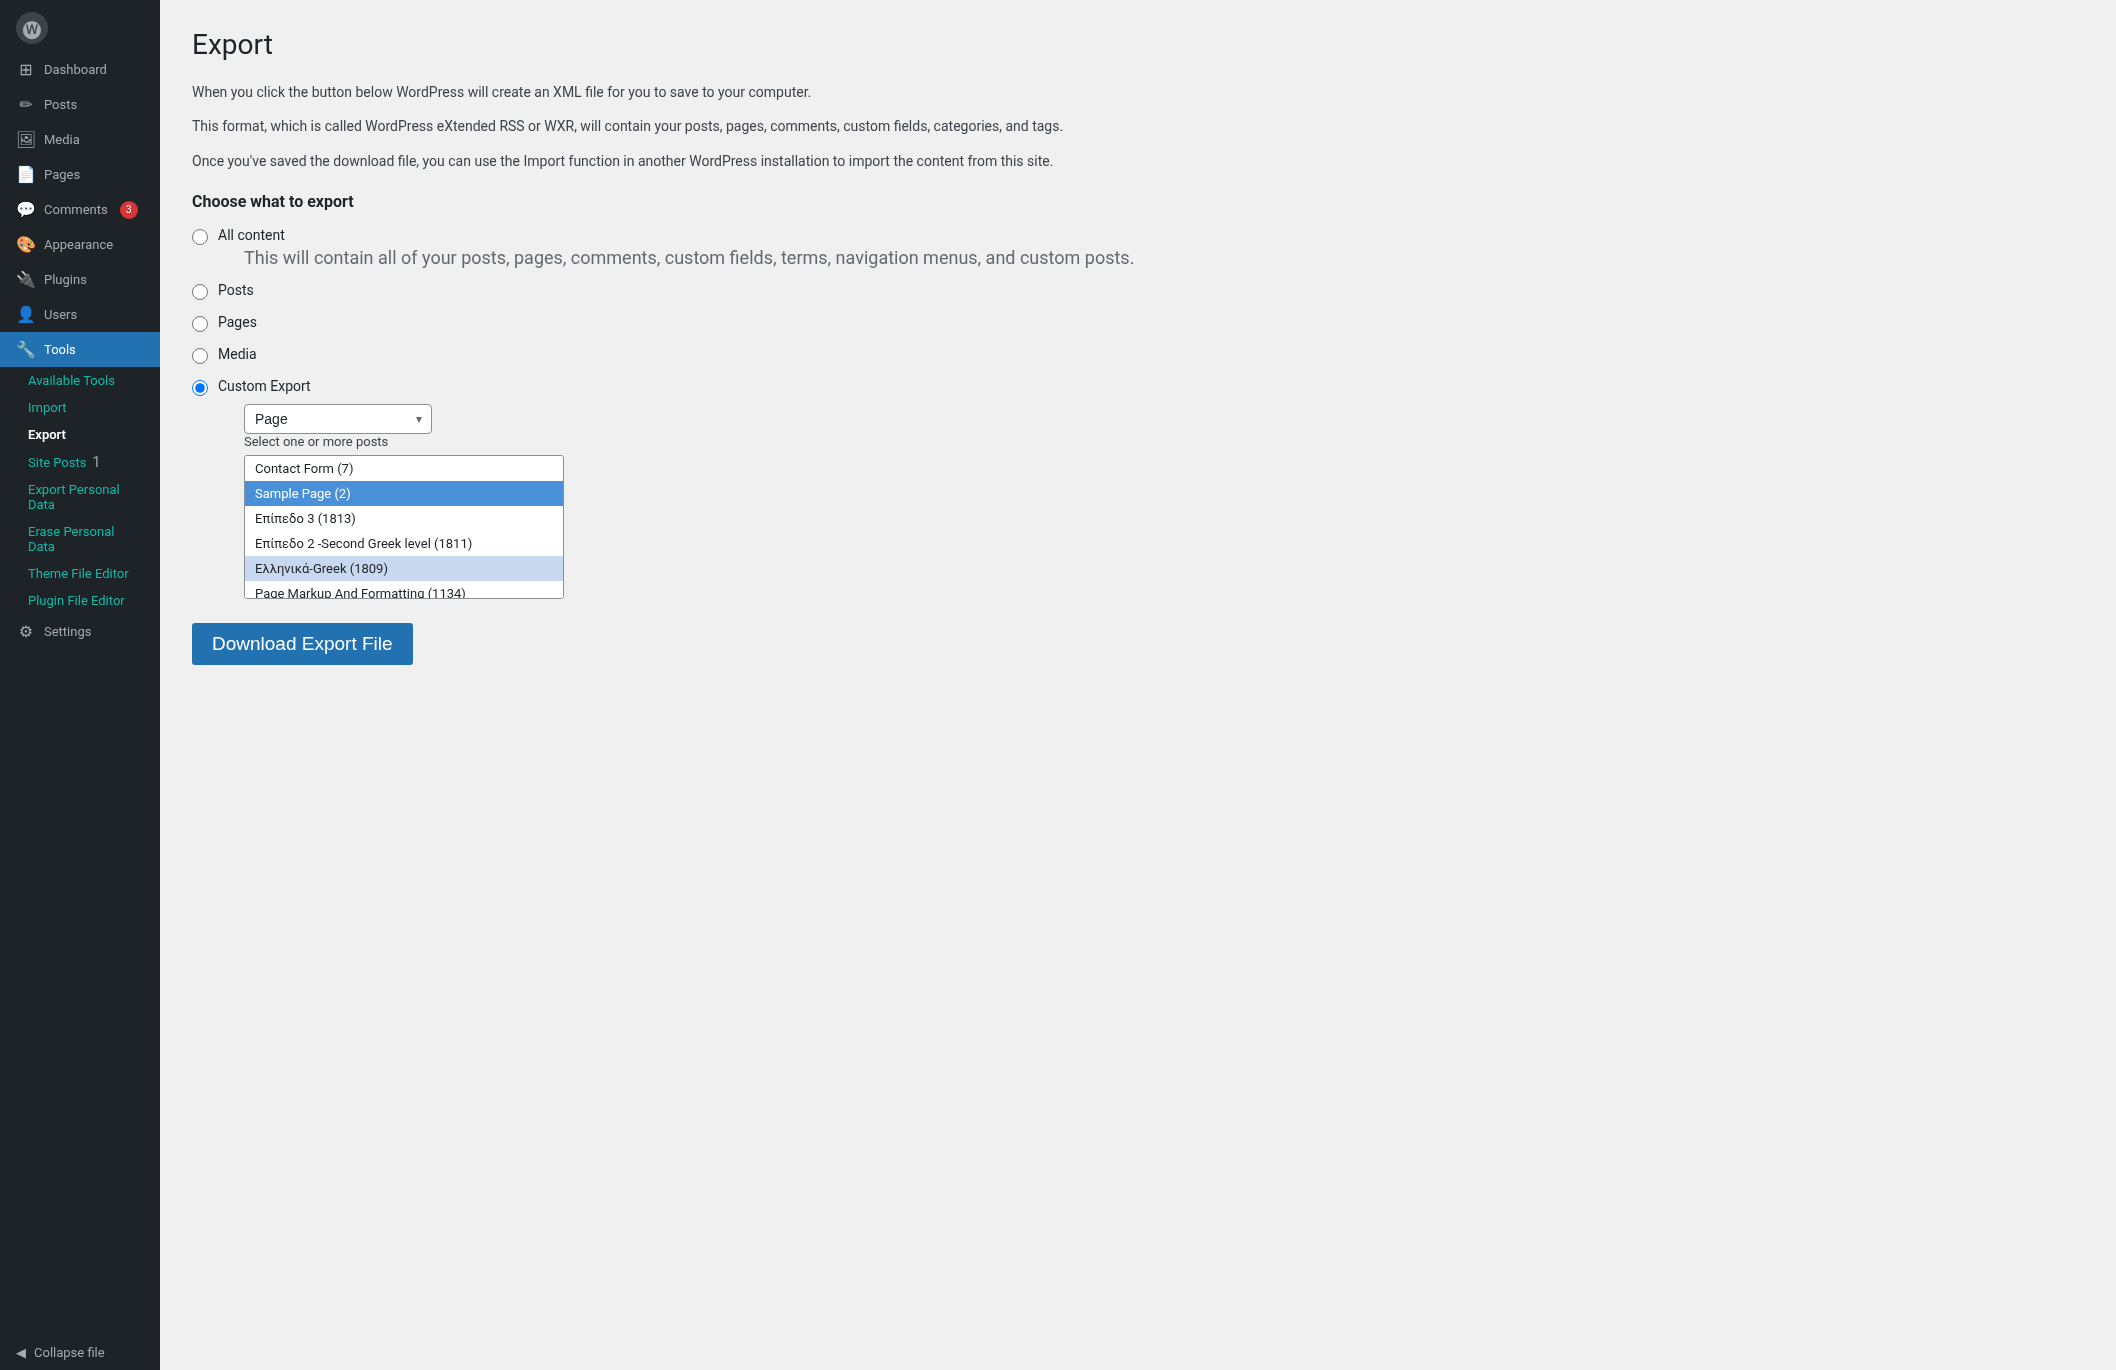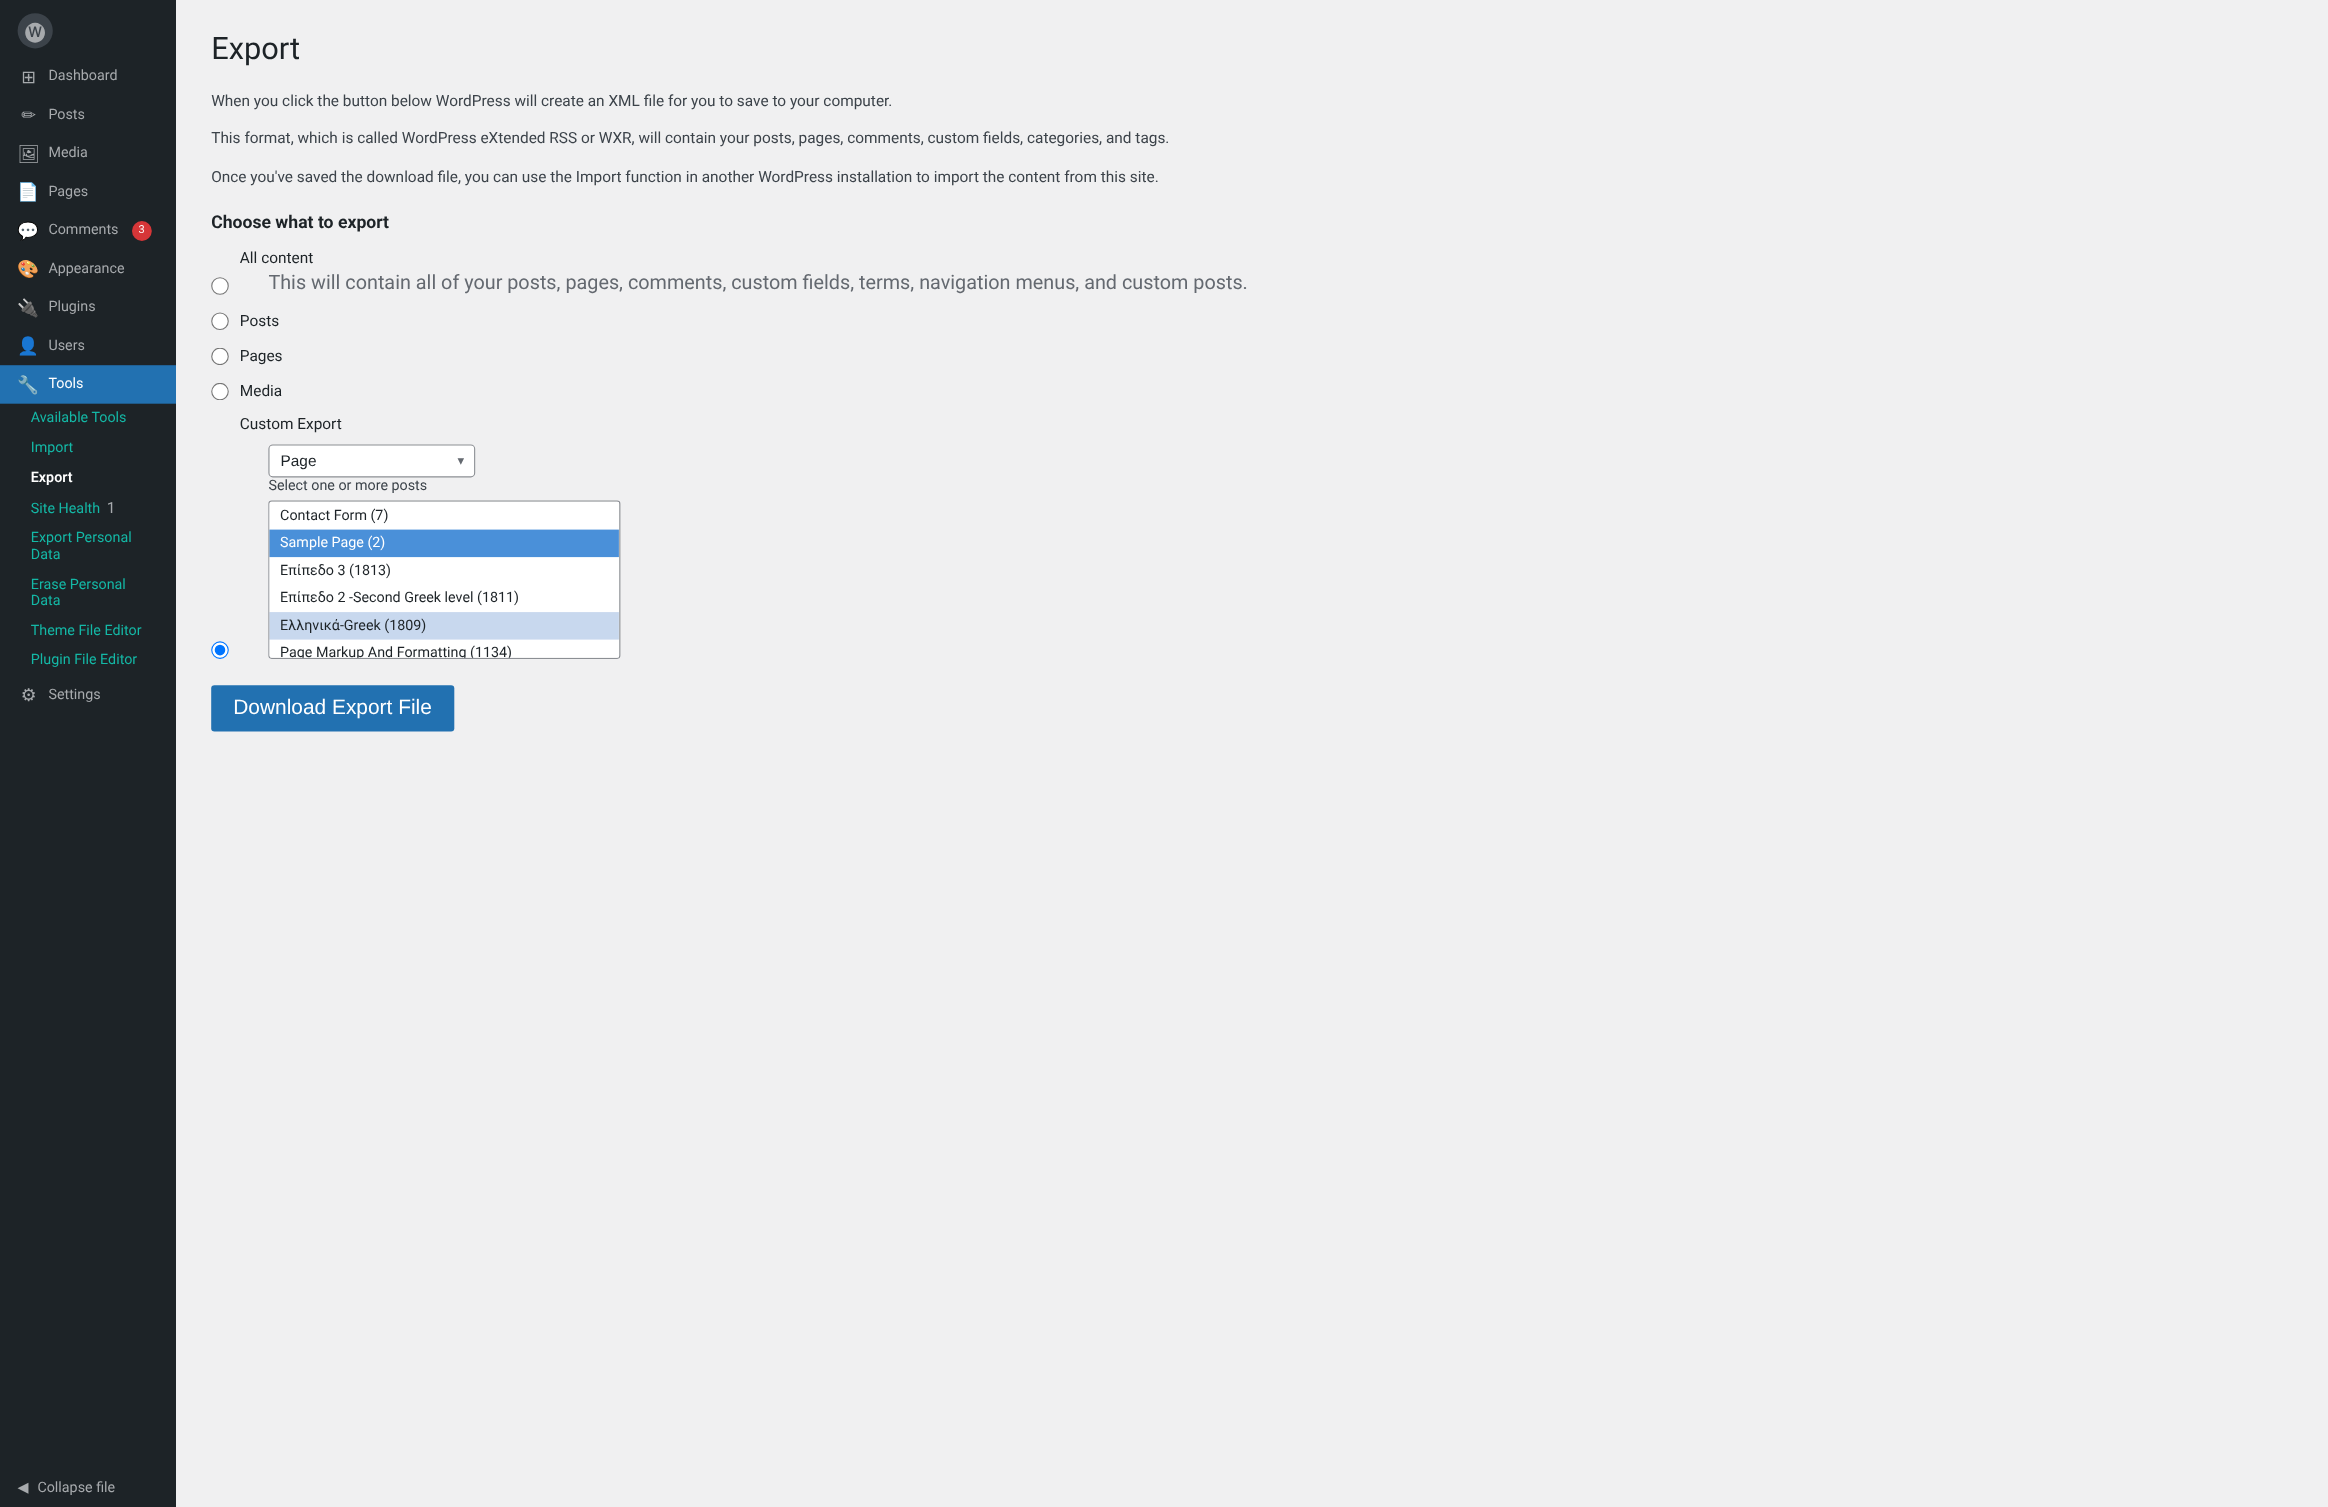--- a/index.html
+++ b/index.html
@@ -106,21 +106,21 @@
       font-size: 16px;
       font-weight: 700;
       color: #1d2327;
       margin: 20px 0 16px 0;
     }
 
     .export-options { display: flex; flex-direction: column; gap: 14px; }
 
     .radio-option {
       display: flex;
-      align-items: flex-end;
+      align-items: flex-start;
       gap: 10px;
     }
     .radio-option input[type="radio"] {
       margin-top: 2px;
       cursor: pointer;
       width: 16px;
       height: 16px;
       flex-shrink: 0;
     }
     .radio-label { font-size: 14px; color: #1d2327; cursor: pointer; }
@@ -242,21 +242,21 @@
     <div class="sidebar-nav-item active">
       <span class="nav-icon">🔧</span>
       <span>Tools</span>
     </div>
 
     <div>
       <span class="sidebar-sub-item">Available Tools</span>
       <span class="sidebar-sub-item">Import</span>
       <span class="sidebar-sub-item active">Export</span>
       <div style="display:flex;align-items:center;padding: 6px 16px 6px 28px;">
-        <span class="sidebar-sub-item" style="padding:0">Site Health</span>
+        <span class="sidebar-sub-item" style="padding:0">Site Posts</span>
         <span class="badge" style="margin-left:6px">1</span>
       </div>
       <span class="sidebar-sub-item">Export Personal Data</span>
       <span class="sidebar-sub-item">Erase Personal Data</span>
       <span class="sidebar-sub-item">Theme File Editor</span>
       <span class="sidebar-sub-item">Plugin File Editor</span>
     </div>
 
     <div class="sidebar-nav-item">
       <span class="nav-icon">⚙</span>

